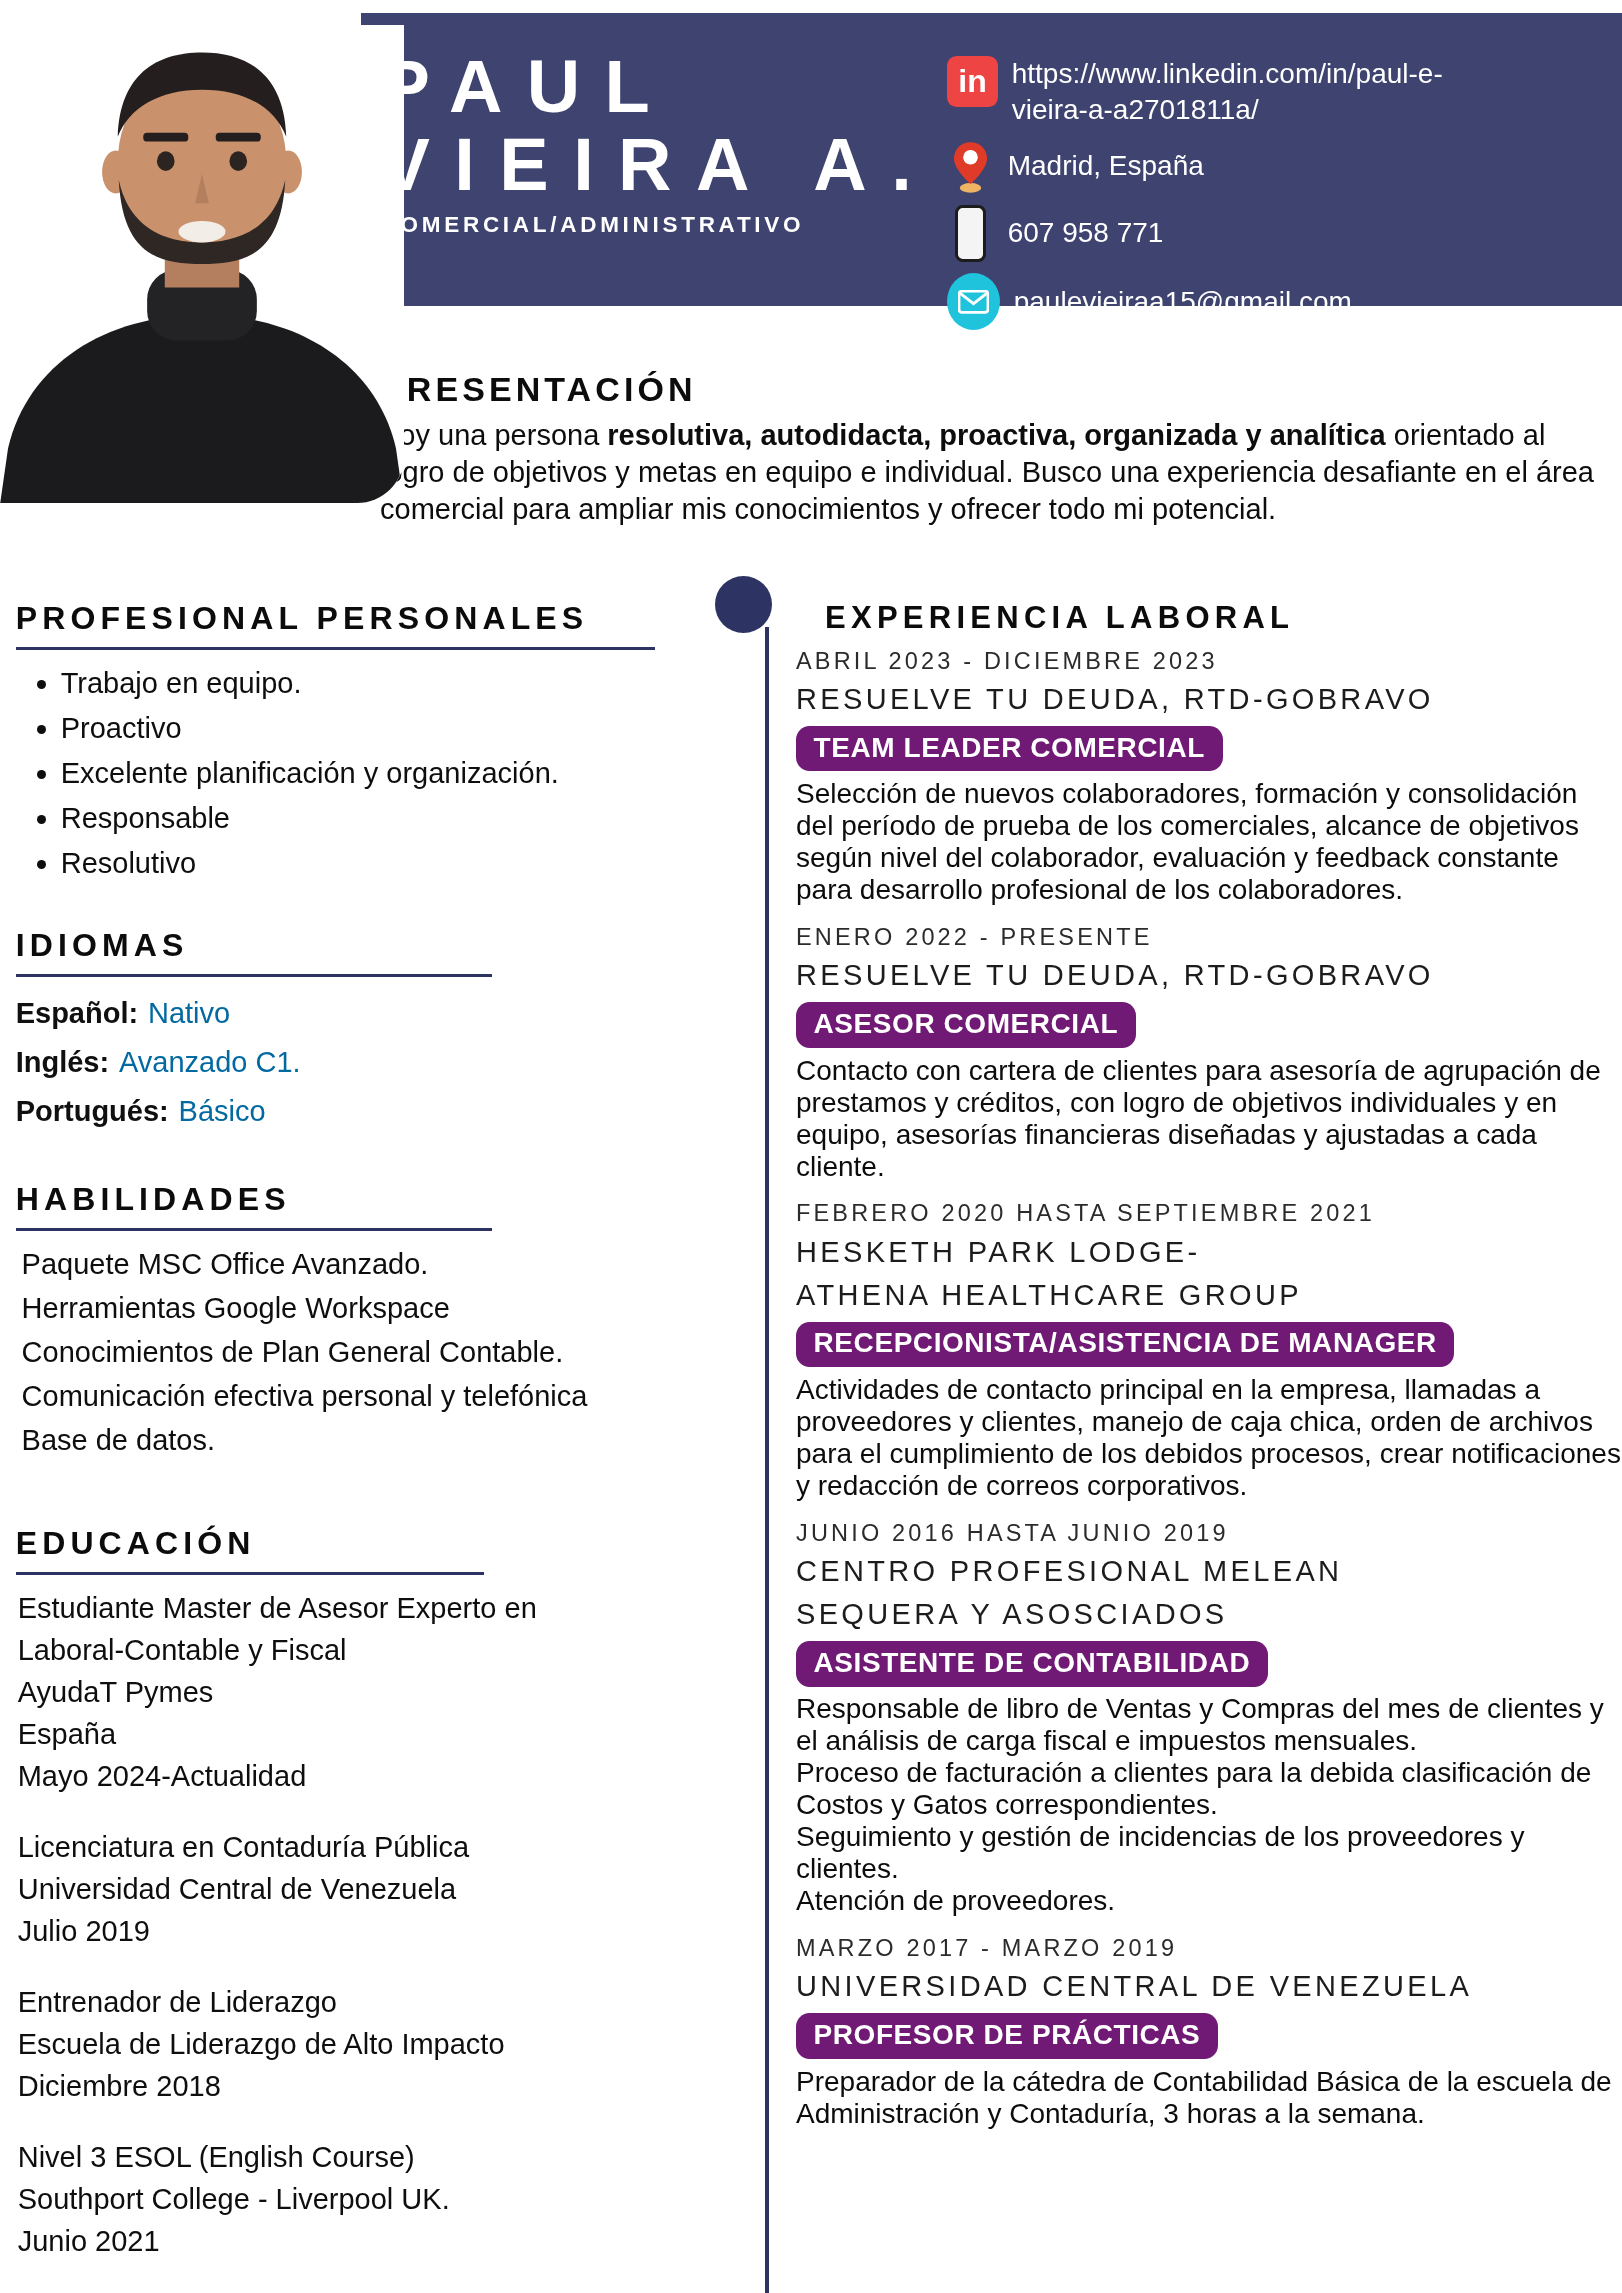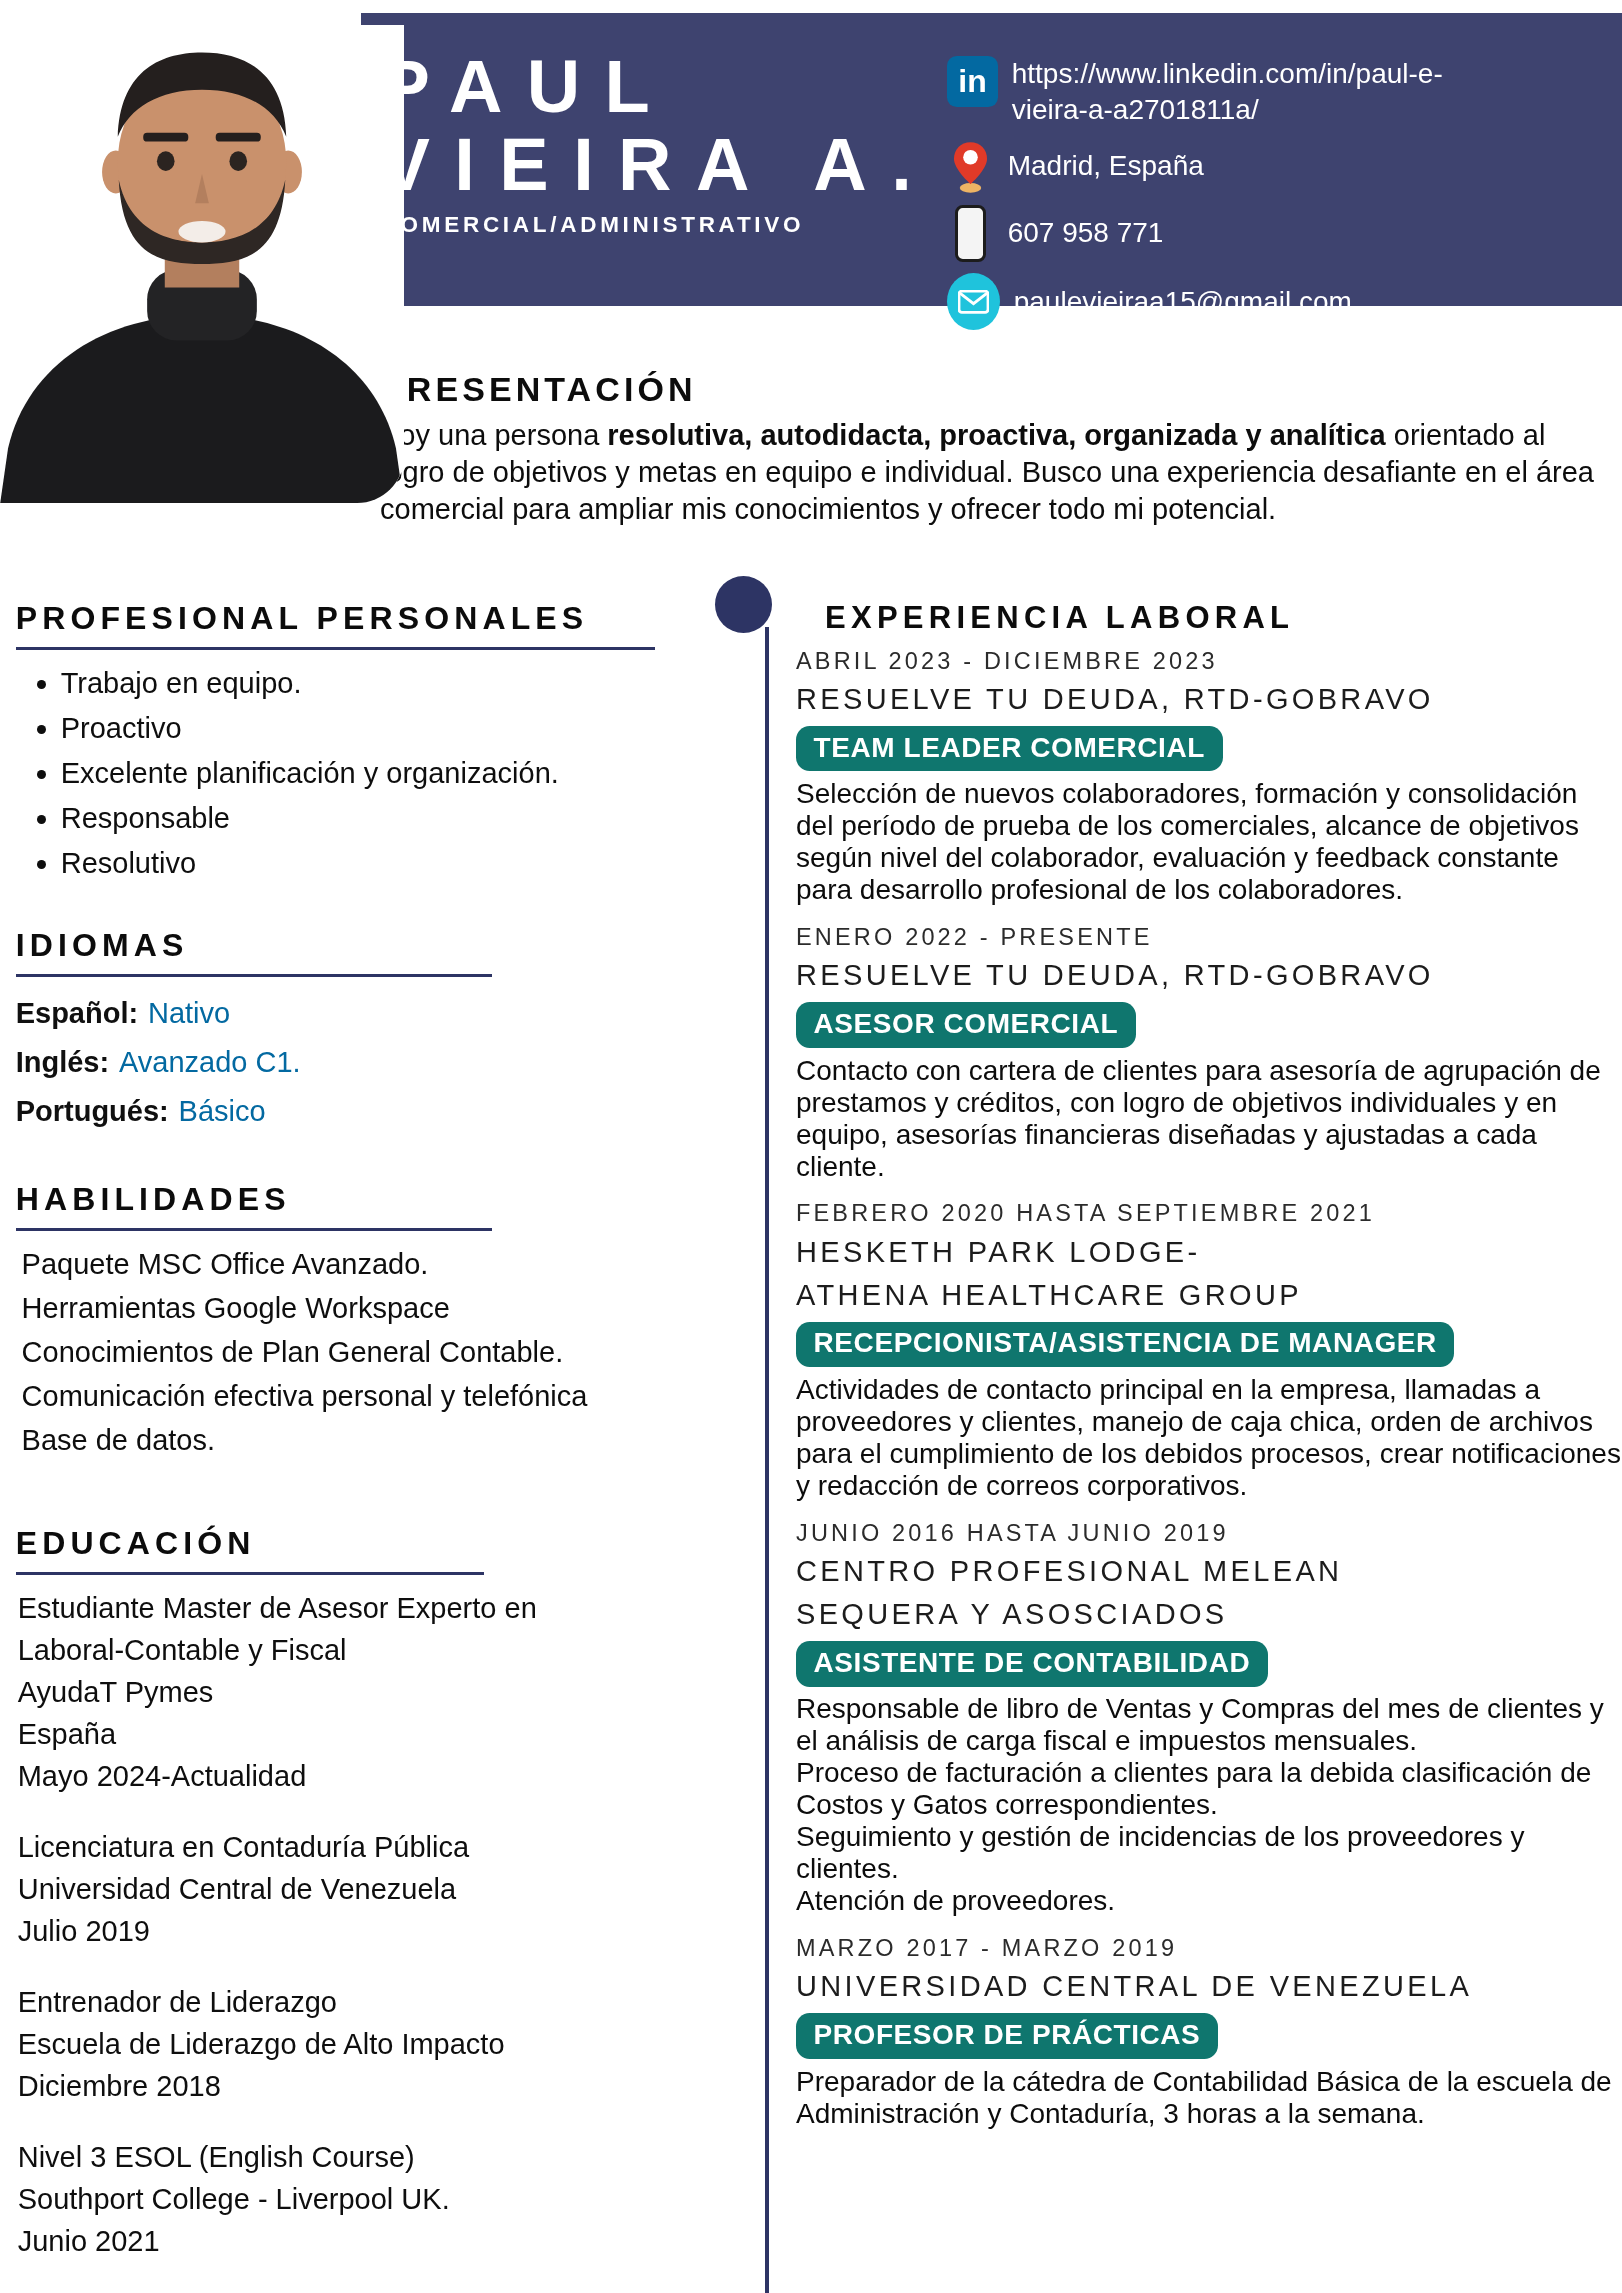--- a/index.html
+++ b/index.html
@@ -10,21 +10,21 @@
   
   .header{position:absolute;left:361px;top:13px;right:0;height:293px;background:#3e436f;}
   .name-block{position:absolute;left:19.6px;top:35px;color:#fff;}
   .first-name,.last-name{font-size:74px;font-weight:bold;letter-spacing:0.33em;line-height:78px;white-space:nowrap;}
   .subtitle{font-size:22.5px;font-weight:bold;letter-spacing:0.165em;margin-top:7.8px;white-space:nowrap;}
   .contact{position:absolute;left:586px;top:43px;right:5.9px;color:#fff;}
   .c-row{display:flex;align-items:center;gap:13.7px;margin-top:11.8px;}
   .c-row.first{margin-top:0;align-items:flex-start;}
   .c-text{font-size:28px;line-height:36px;}
   .c-line{display:block;}
-  .icon-linkedin{flex:0 0 auto;width:51px;height:51px;border-radius:9.8px;background:#0369a1;color:#fff;
+  .icon-linkedin{flex:0 0 auto;width:51px;height:51px;border-radius:9.8px;background:#ef4444;color:#fff;
       font-weight:bold;font-size:32px;display:flex;align-items:center;justify-content:center;}
   .icon-wrap{flex:0 0 47px;display:flex;justify-content:center;}
   .icon-phone{display:inline-block;width:31px;height:57px;background:#f4f4f4;border:3.9px solid #1c1c1c;border-radius:7.8px;box-sizing:border-box;}
   .icon-mail{width:53px;height:57px;border-radius:50%;background:#1fc3dc;display:flex;align-items:center;justify-content:center;}
 
   
   .photo{position:absolute;left:0;top:24.5px;width:404px;height:478px;background:#fff;
          border-bottom-right-radius:47px;overflow:hidden;z-index:3;}
   .photo svg{display:block;width:100%;height:100%;}
 
@@ -52,21 +52,21 @@
 
   
   .timeline-dot{position:absolute;left:715px;top:576px;width:57px;height:57px;border-radius:50%;background:#2d3464;z-index:2;}
   .timeline-line{position:absolute;left:765px;top:627px;width:3.9px;bottom:0;background:#2d3464;}
   .exp-col{position:absolute;left:796px;top:588px;width:826px;}
   .exp-title{font-size:31px;font-weight:bold;letter-spacing:0.17em;color:#0c0c0c;margin:11.8px 0 0 29px;}
   .job{margin-top:17.6px;}
   .job.first{margin-top:11.8px;}
   .job-date{font-size:23.5px;letter-spacing:0.135em;color:#2b2b2b;line-height:27.4px;}
   .job-company{font-size:29px;letter-spacing:0.115em;color:#1c1c1c;line-height:43px;white-space:pre-line;margin-top:2.9px;}
-  .job-role{display:inline-block;background:#0f766e;color:#ffffff;font-weight:bold;font-size:28px;
+  .job-role{display:inline-block;background:#701a75;color:#ffffff;font-weight:bold;font-size:28px;
             padding:5.9px 17.6px 7.8px;border-radius:13.7px;margin-top:4.9px;letter-spacing:0.02em;}
   .job-desc{font-size:28px;line-height:32px;color:#0c0c0c;margin-top:6.9px;white-space:pre-line;}
 </style>
 </head>
 <body>
 
 <div class="page">
 
   <div class="header">
     <div class="name-block">

